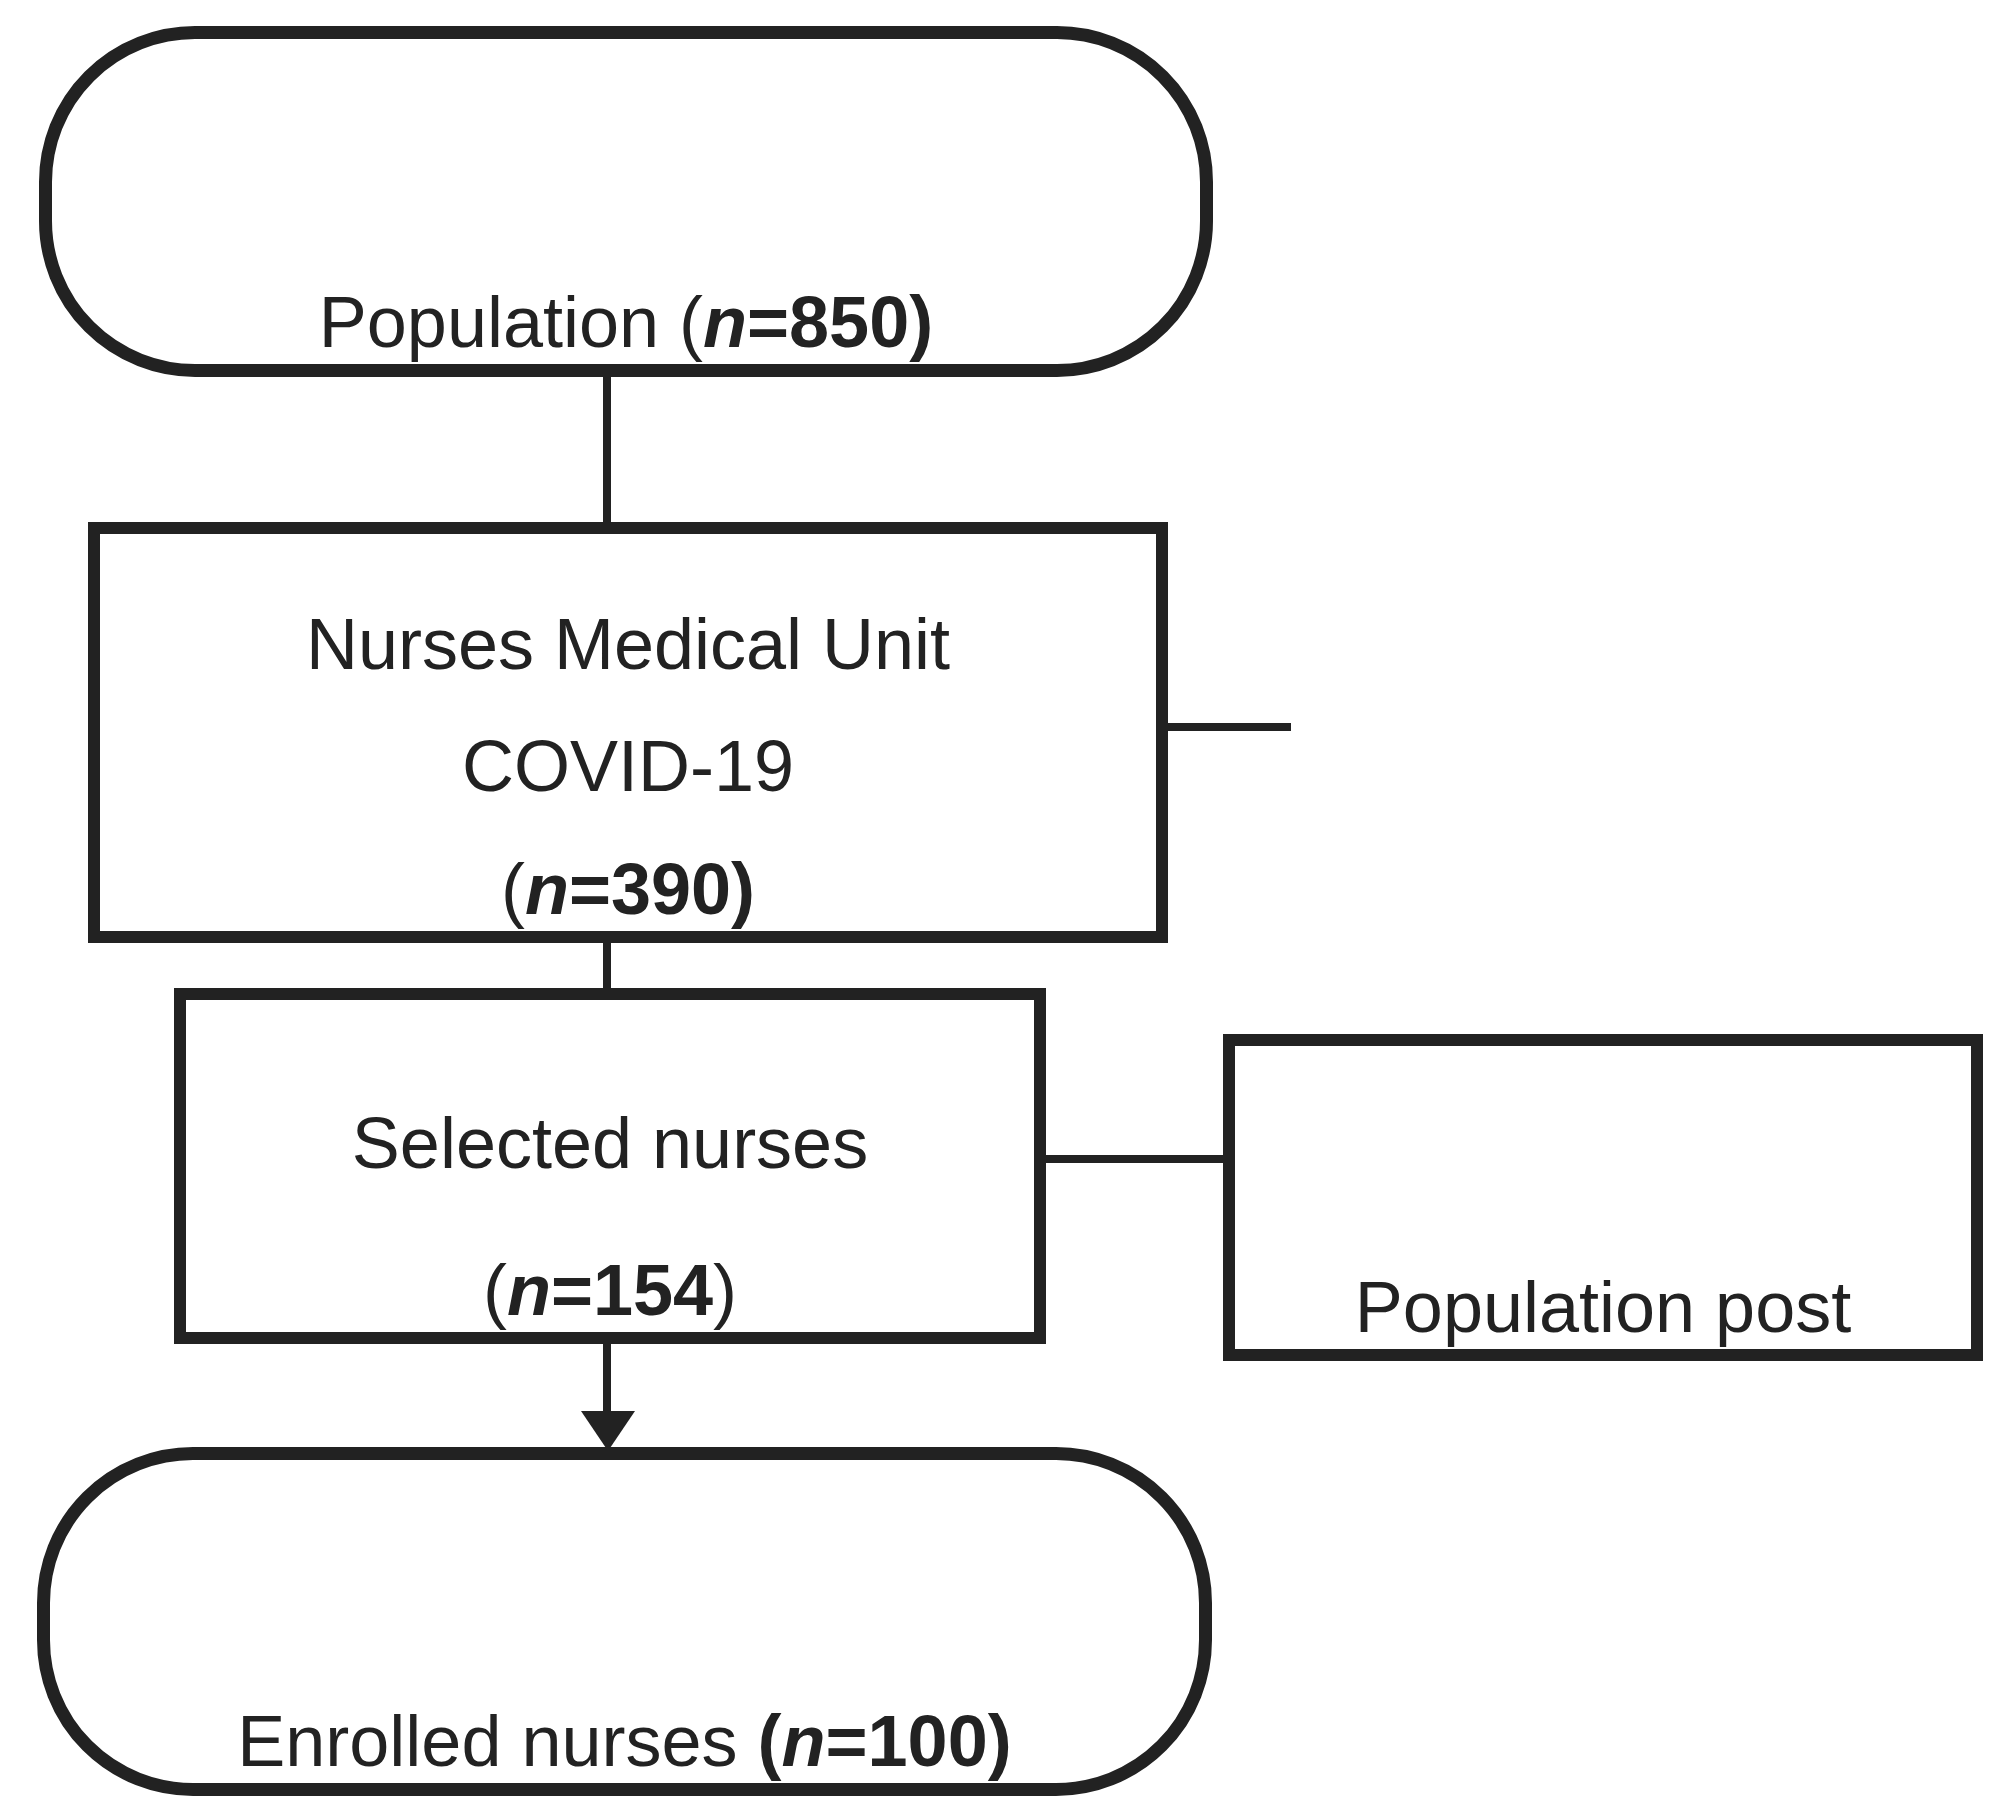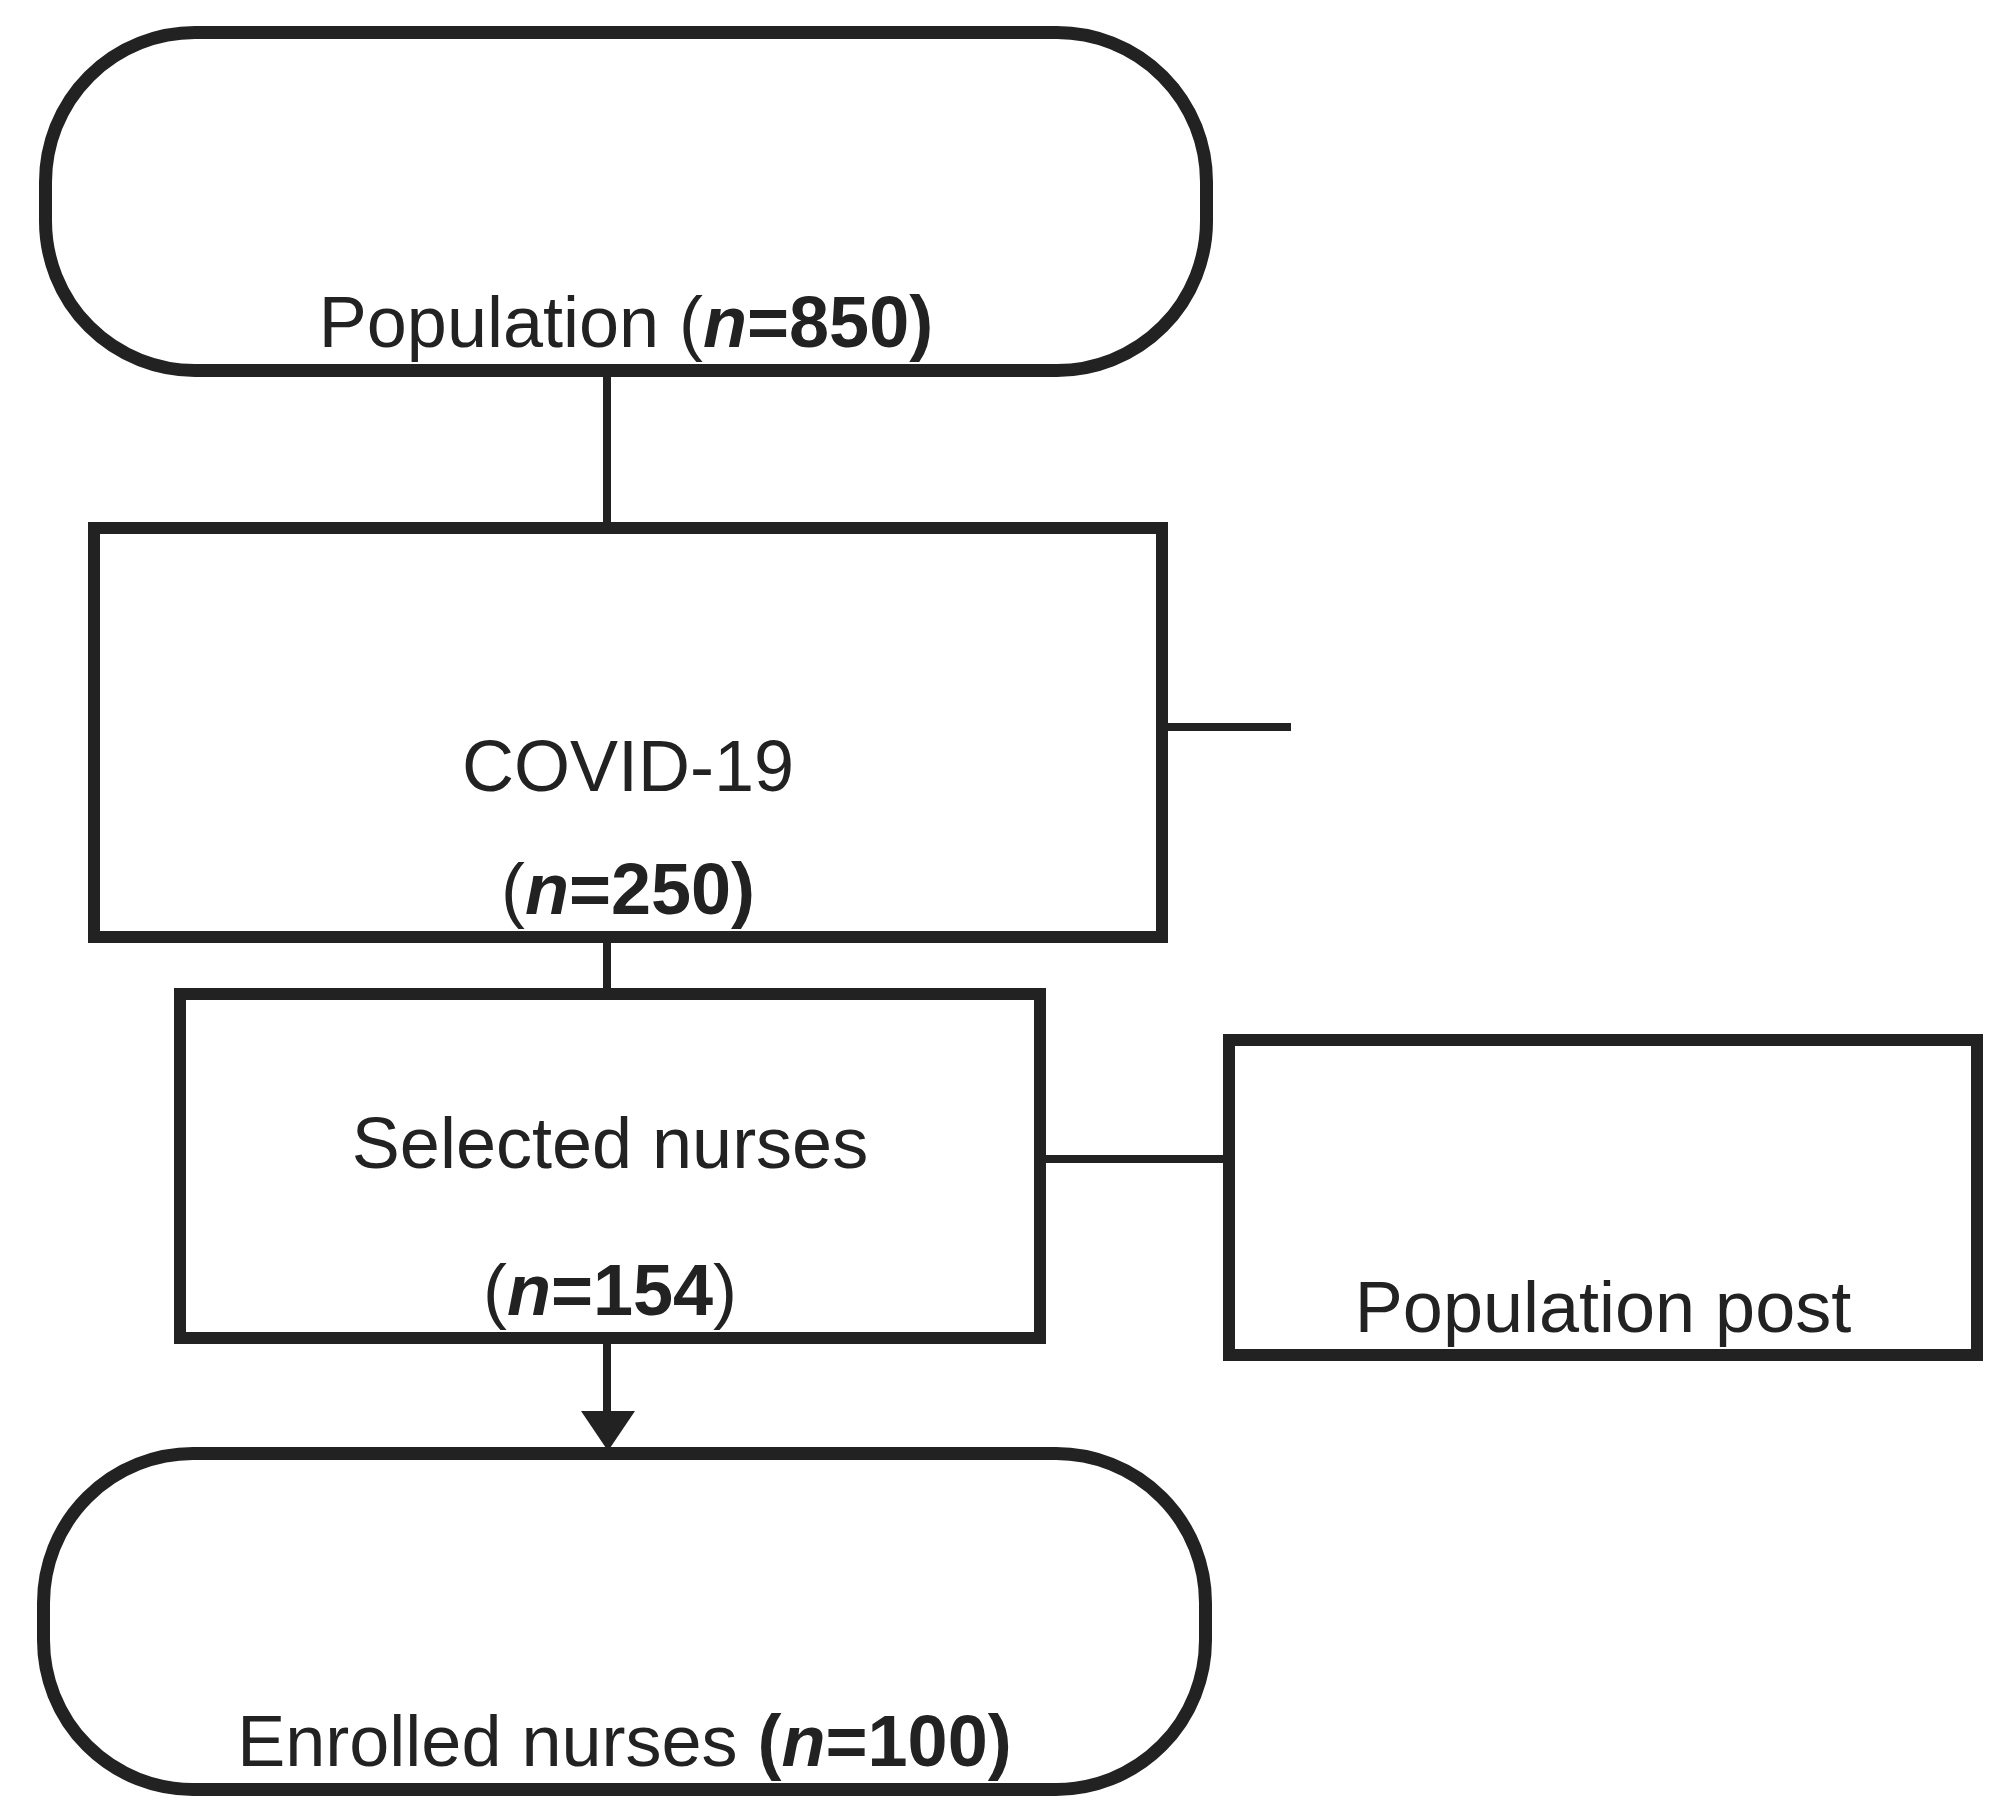--- a/index.html
+++ b/index.html
@@ -43,22 +43,23 @@
 
 <div class="canvas">
 
   <div class="node terminator" style="left:39px; top:26px; width:1174px; height:351px;">
     <div class="line"><span>Population </span><span>(</span><span class="run-n">n</span><span class="run-bold">=850</span><span class="run-bold">)</span></div>
   </div>
 
   <div class="edge" style="left:603px; top:372px; width:8.3px; height:154px;"></div>
 
   <div class="node rect" style="left:88px; top:522px; width:1080px; height:421px; padding-top:37px; gap:40px;">
+    <div class="line">Nurses Medical Unit</div>
     <div class="line">COVID-19</div>
-    <div class="line"><span>(</span><span class="run-n">n</span><span class="run-bold">=250</span><span class="run-bold">)</span></div>
+    <div class="line"><span>(</span><span class="run-n">n</span><span class="run-bold">=390</span><span class="run-bold">)</span></div>
   </div>
 
   <div class="edge" style="left:1168px; top:723px; width:123px; height:8.3px;"></div>
 
 
   <div class="edge" style="left:603px; top:942px; width:8.3px; height:48px;"></div>
 
   <div class="node rect" style="left:174px; top:988px; width:872px; height:356px; padding-top:44px; gap:64px;">
     <div class="line">Selected nurses</div>
     <div class="line"><span>(</span><span class="run-n">n</span><span class="run-bold">=154</span><span>)</span></div>

